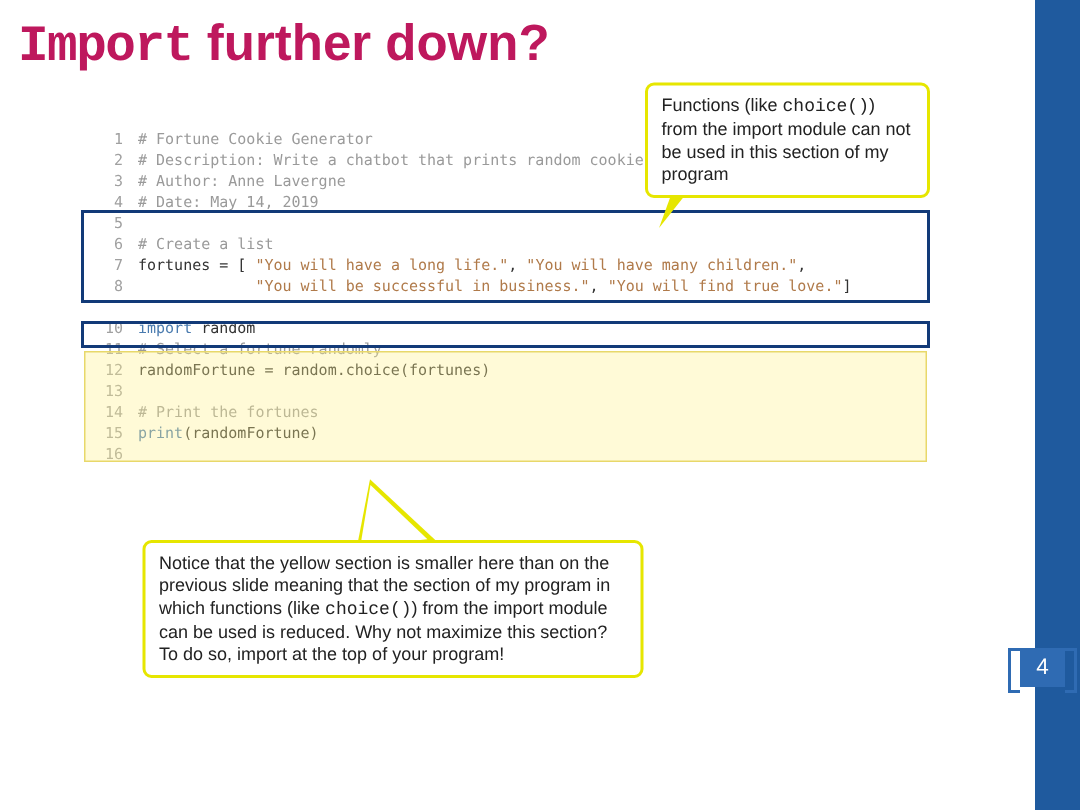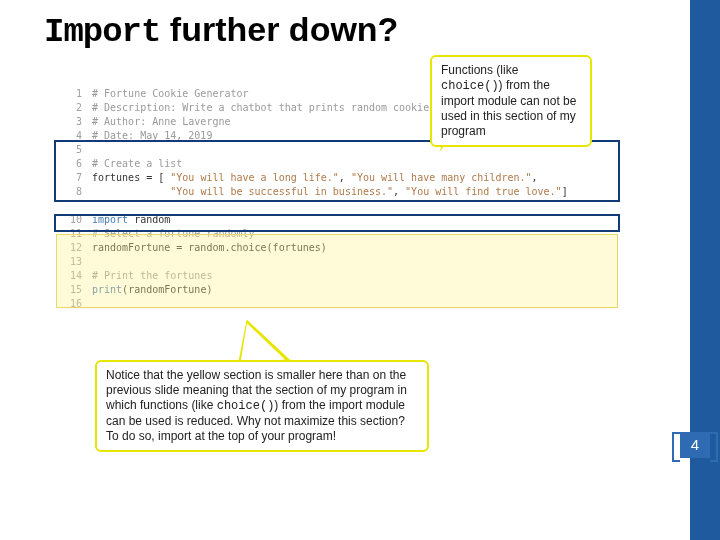--- a/index.html
+++ b/index.html
@@ -13,24 +13,24 @@
   }
   .sidebar {
     position: absolute;
     right: 0; top: 0;
     width: 30px;
     height: 540px;
     background: #1f5a9e;
   }
   .slide-title {
     position: absolute;
-    left: 44px;
+    left: 12px;
     top: 10px;
     font-size: 34px;
-    color: #000000;
+    color: #be185d;
   }
   .slide-title .mono {
     font-family: "Courier New", monospace;
     font-size: 34px;
     letter-spacing: -1px;
   }
   .slide-title .rest {
     font-family: Arial, sans-serif;
   }
 
@@ -109,21 +109,21 @@
     border-radius: 6px;
     padding: 6px 9px;
     font-size: 12px;
     line-height: 1.25;
     color: #222;
   }
   .callout .mono { font-family: "Courier New", monospace; font-size: 12px; }
   .callout-top {
     left: 430px;
     top: 55px;
-    width: 162px;
+    width: 190px;
     z-index: 5;
   }
   .callout-bottom {
     left: 95px;
     top: 360px;
     width: 334px;
     z-index: 5;
   }
   .callout-tail-top {
     position: absolute;

